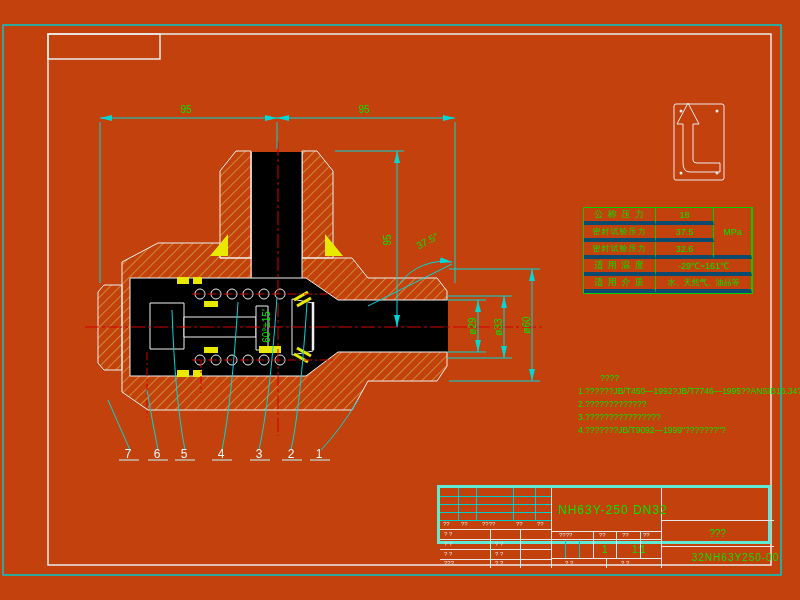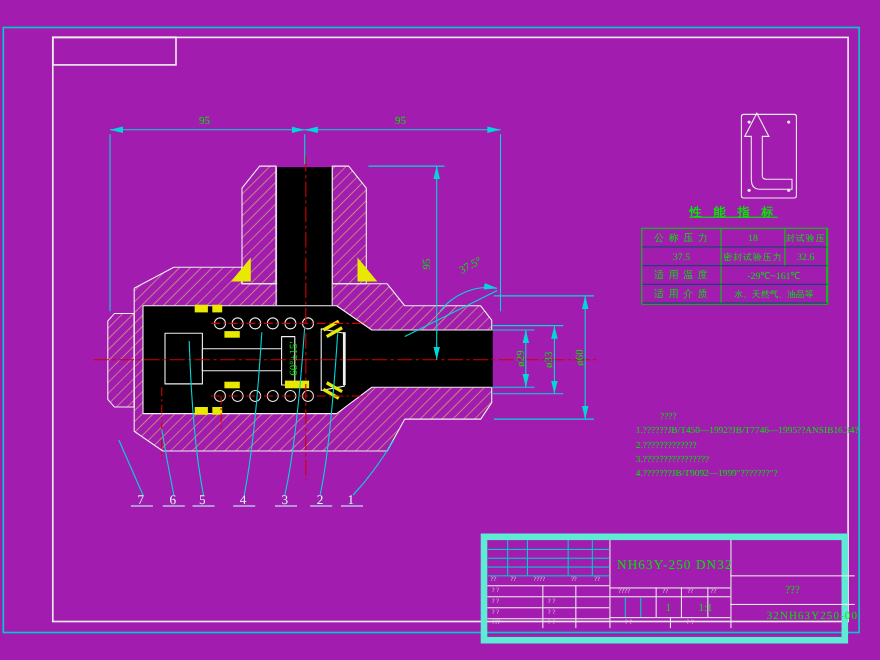--- a/index.html
+++ b/index.html
@@ -1,35 +1,35 @@
 <!DOCTYPE html>
 <html><head>
 <meta charset="utf-8">
 <style>
   html,body{margin:0;padding:0;background:#000;}
-  .stage{position:relative;width:800px;height:600px;background:#a21caf;overflow:hidden;
-         font-family:Liberation Serif, serif;}
+  .stage{position:relative;width:800px;height:600px;background:#c2410c;overflow:hidden;
+         font-family:Liberation Sans, sans-serif;}
   .stage svg{position:absolute;left:0;top:0;}
   .abs{position:absolute;}
   
   .spec-title{left:583px;top:185px;width:168px;text-align:center;color:#00e800;
               font-size:11px;letter-spacing:4px;text-decoration:underline;font-weight:bold;}
   .spec{left:583px;top:207px;display:grid;grid-template-columns:72px 58px 38px;
         grid-auto-rows:17px;border:1px solid #00d000;color:#00e800;font-size:9px;}
-  .spec div{border-right:1px solid #00d000;border-bottom:1px solid #0c4a6e;
+  .spec div{border-right:1px solid #00d000;border-bottom:4px solid #0c4a6e;
             display:flex;align-items:center;justify-content:center;overflow:hidden;white-space:nowrap;}
   .spec .lab{letter-spacing:1px;}
   .spec .unit{grid-column:3;grid-row:1/4;}
   .spec .wide{grid-column:2/4;}
   .spec .tiny{font-size:8px;}
   
   .notes{left:578px;top:372px;width:230px;color:#00e800;font-size:8.5px;line-height:13px;white-space:nowrap;}
   .notes .nt{margin-left:22px;}
   
-  .tb{left:437px;top:485px;width:334px;height:100px;border:6px solid #5eead4;box-sizing:border-box;color:#e0e0e0;}
+  .tb{left:437px;top:485px;width:334px;height:59px;border:3px solid #5eead4;box-sizing:border-box;color:#e0e0e0;}
   .tb .ln{position:absolute;background:#e8e8e8;}
   .tb .lnc{position:absolute;background:#00caca;}
   .tb .t{position:absolute;font-size:6px;white-space:nowrap;color:#e0e0e0;}
   .tb .g{color:#00e800;}
   .tb .big{font-size:12px;letter-spacing:1px;}
   .tb .med{font-size:10px;}
 </style>
 </head>
 <body>
 
@@ -181,24 +181,24 @@
     <path d="M720,172 L690,172 Q683,172 683,163 L683,124 L677,124 L688,103 L699,124 L693,124 L693,160 Q693,163 697,163 L720,163 Z"></path>
     <g fill="#ececec" stroke="none">
       <circle cx="681" cy="111" r="1.5"></circle>
           <circle cx="717" cy="111" r="1.5"></circle>
       <circle cx="681" cy="173" r="1.5"></circle>
           <circle cx="717" cy="173" r="1.5"></circle>
     </g>
   </g>
 </svg>
 
-<div class="abs spec-title">性 能 指 标</div>
 <div class="abs spec">
   <div class="lab">公 称 压 力</div>
   <div>18</div>
+  <div class="unit">MPa</div>
   <div class="lab tiny">密封试验压力</div>
   <div>37.5</div>
   <div class="lab tiny">密封试验压力</div>
   <div>32.6</div>
   <div class="lab">适 用 温 度</div>
   <div class="wide">-29℃~161℃</div>
   <div class="lab">适 用 介 质</div>
   <div class="wide tiny">水、天然气、油品等</div>
 </div>
 

